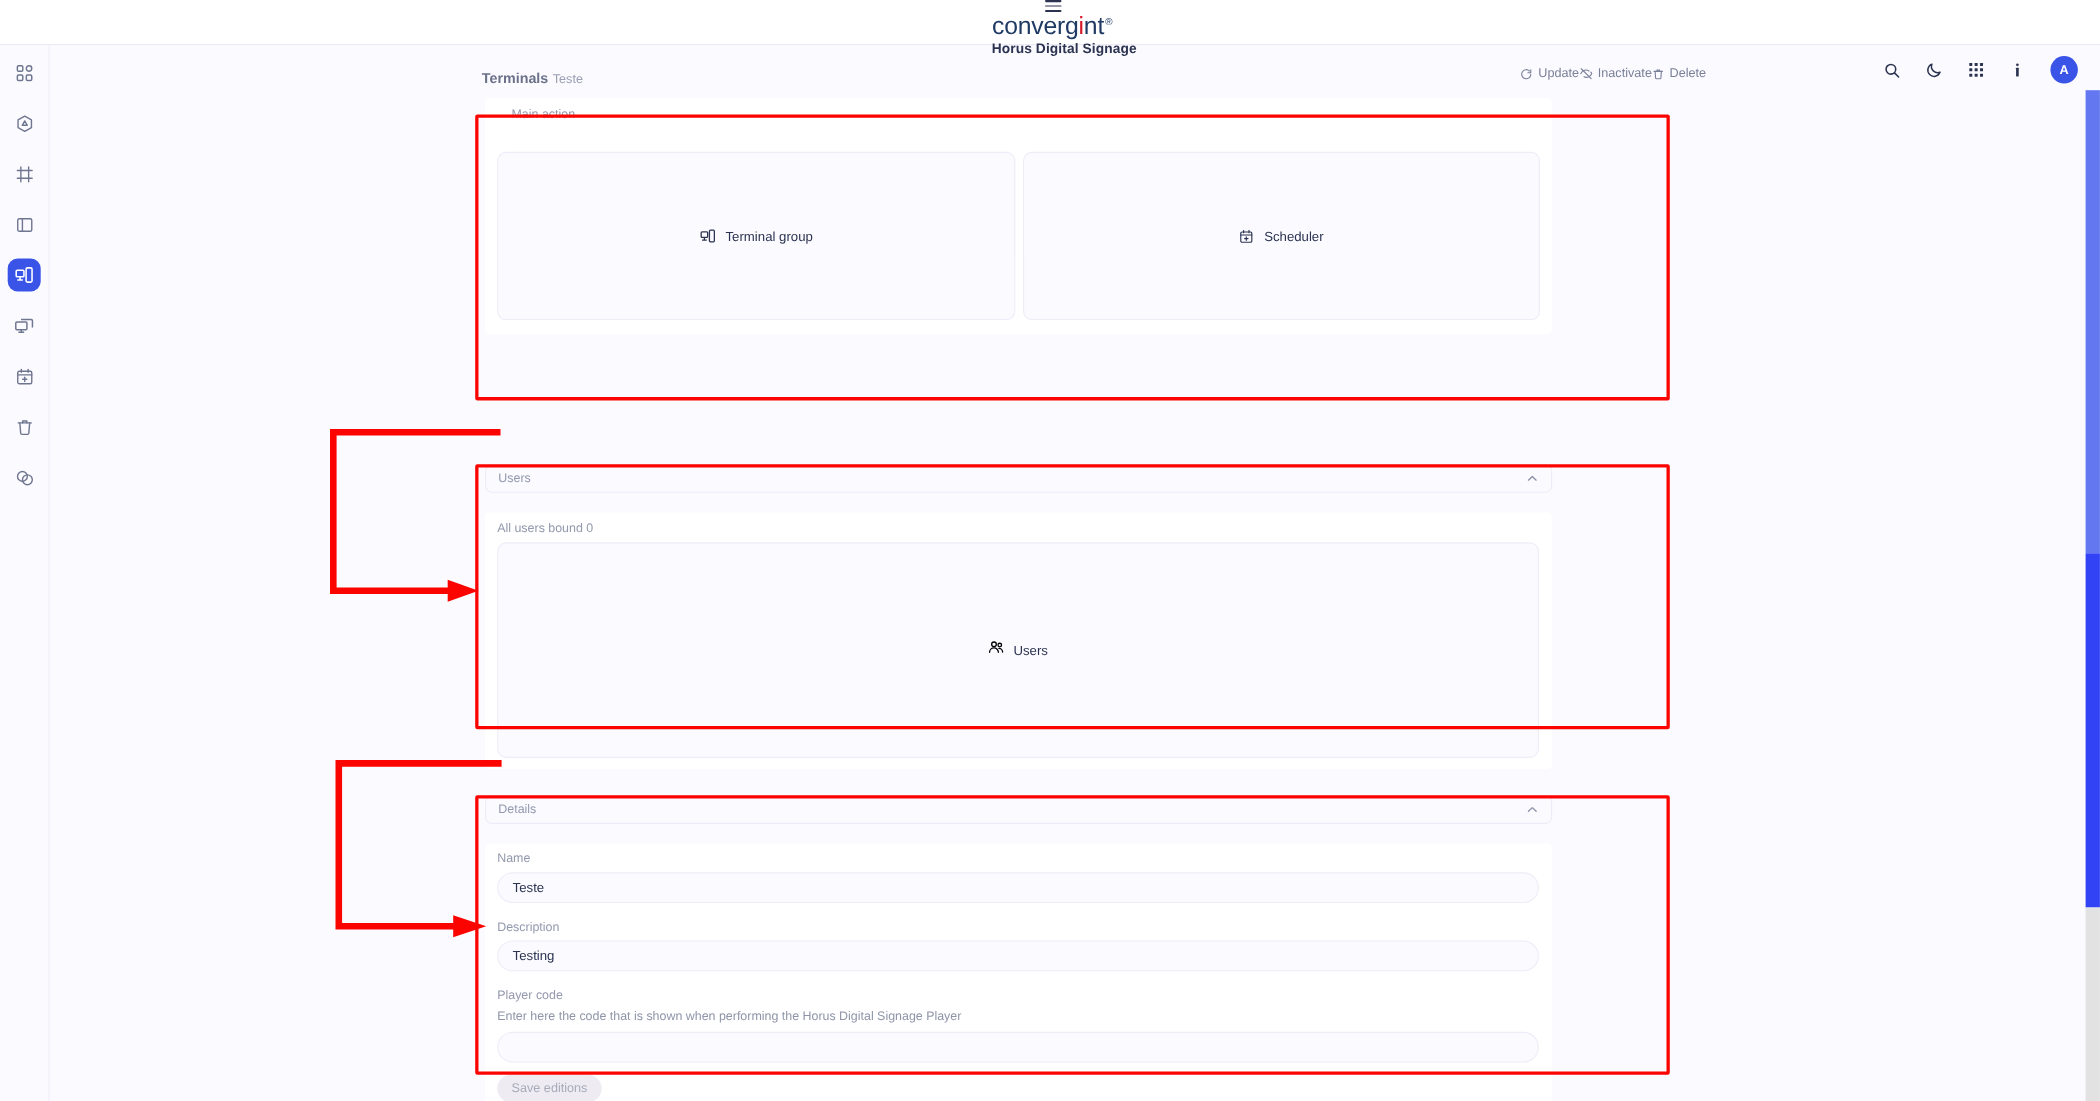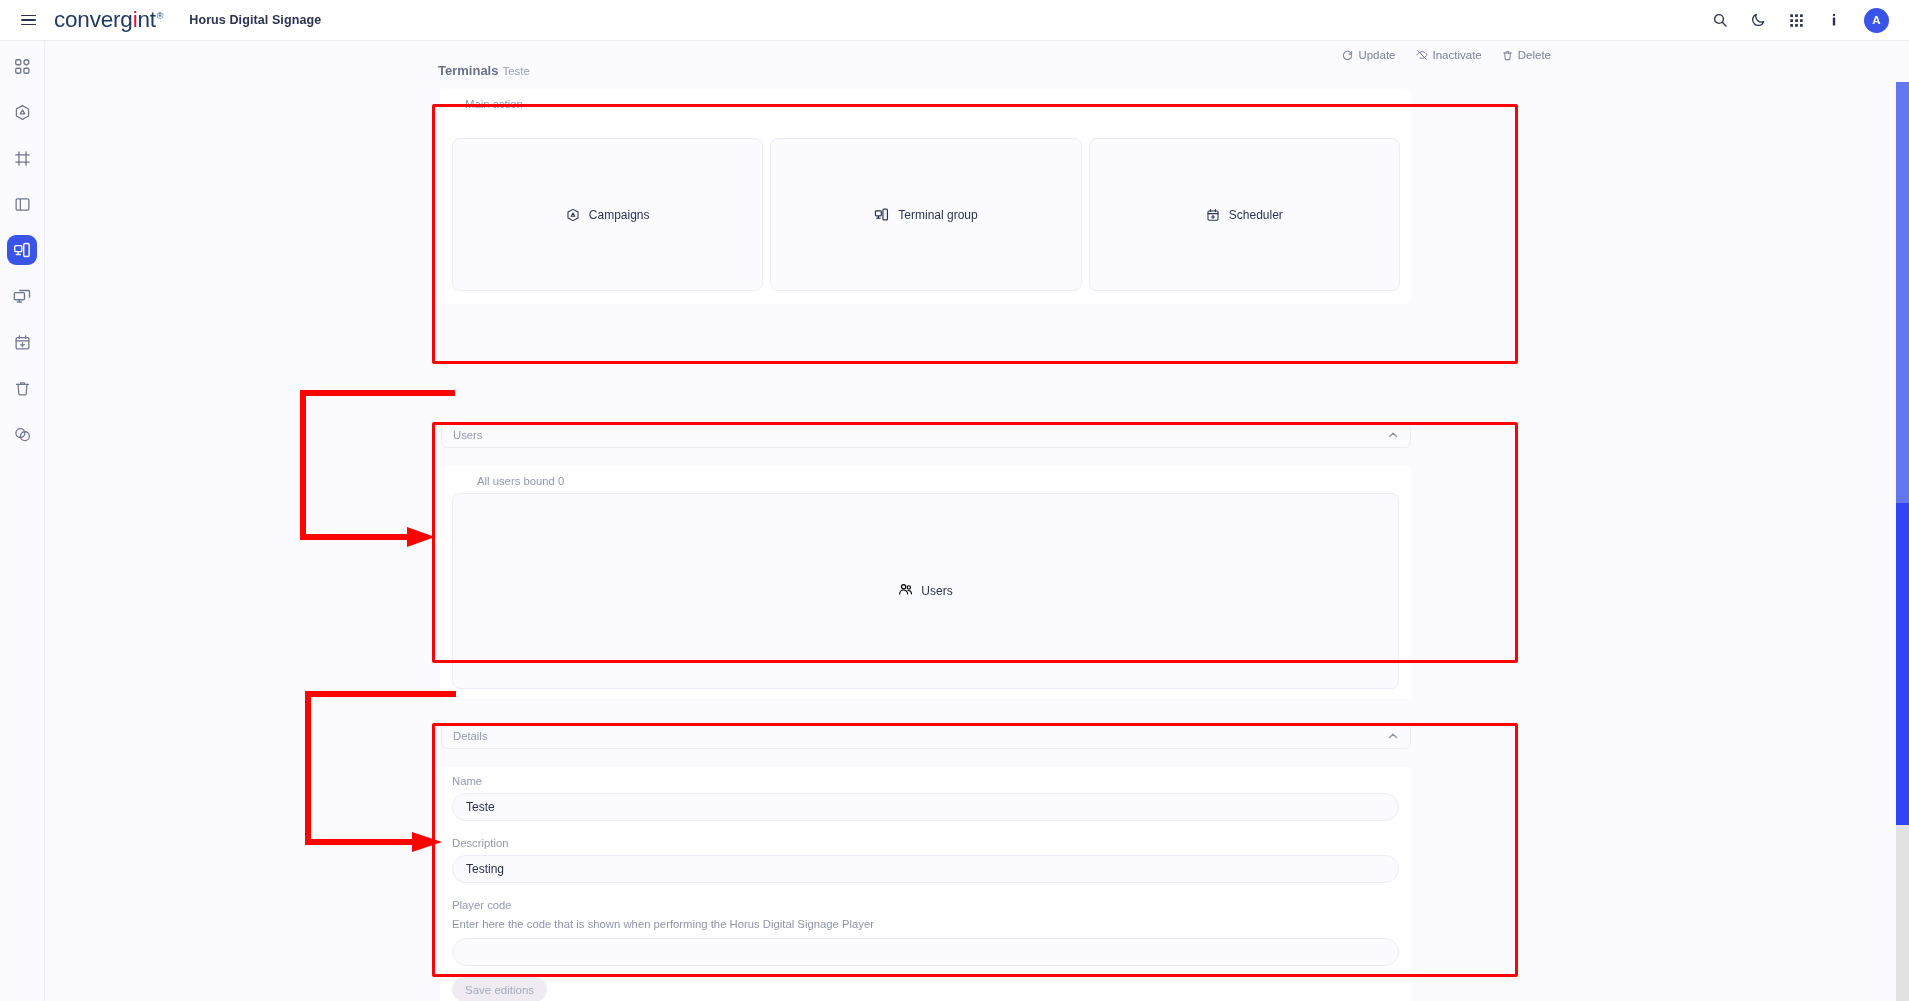--- a/index.html
+++ b/index.html
@@ -13,20 +13,21 @@
   }
   .app { position: relative; width: 1909px; height: 1001px; background: #fbfaff; }
 
   
   .topbar {
     position: absolute; top: 0; left: 0; width: 1909px; height: 41px;
     background: #ffffff;
     display: flex; align-items: center;
     border-bottom: 1px solid #eceaf5;
     z-index: 30;
+    flex-direction: column;
   }
   .hamburger {
     width: 44px; height: 41px; display: flex; align-items: center; justify-content: center;
     margin-left: 6px; cursor: pointer;
   }
   .hamburger-bars { width: 15px; height: 11px; position: relative; }
   .hamburger-bars i {
     position: absolute; left: 0; width: 15px; height: 1.6px; background: #2b3350; border-radius: 1px;
   }
   .hamburger-bars i:nth-child(1) { top: 0; }
@@ -91,22 +92,22 @@
   .content { width: 1851px; padding: 0; position: relative; }
 
   .crumbs {
     position: absolute; left: 393px; top: 22px;
     display: flex; align-items: baseline; gap: 4px;
   }
   .crumb-main { font-size: 13px; color: #6a7189; font-weight: bold; cursor: pointer; }
   .crumb-sub  { font-size: 11.5px; color: #9aa0b4; cursor: pointer; }
 
   .page-actions {
-    position: absolute; right: 345px; top: 8px;
-    display: flex; align-items: flex-start; gap: 20px;
+    position: absolute; right: 345px; top: 20px;
+    display: flex; align-items: flex-start; 
   }
   .pa-btn {
     display: flex; align-items: center; gap: 5px;
     font-size: 11.5px; color: #7a8098; cursor: pointer;
   }
   .pa-btn svg { display: block; }
 
   
   .panel-outline {
     position: absolute;
@@ -143,21 +144,21 @@
     cursor: pointer;
   }
   .collapse-bar .cb-label { font-size: 11.3px; color: #9399ae; }
   .collapse-bar .chev { margin-left: auto; color: #8a90a6; display: flex; }
 
   
   .users-body {
     position: absolute; left: 396px; top: 425px; width: 970px; height: 233px;
     background: #ffffff; border-radius: 4px;
   }
-  .ub-title { position: absolute; left: 11px; top: 9px; margin-left: 25px; }
+  .ub-title { position: absolute; left: 11px; top: 9px; }
   .ub-drop {
     position: absolute; left: 11px; top: 27px; width: 947px; height: 196px;
     background: #fbfaff; border: 1px solid #eeecf7; border-radius: 8px;
     display: flex; align-items: center; justify-content: center; gap: 8px;
     cursor: pointer;
   }
   .ub-drop .ub-label { font-size: 12px; color: #2b3350; }
 
   
   .details-body {
@@ -365,29 +366,20 @@
                 <path d="M5.7 6.3l1.1 13.2a1.6 1.6 0 0 0 1.6 1.5h7.2a1.6 1.6 0 0 0 1.6-1.5l1.1-13.2"></path>
               </svg>
           </span>
           <span>Delete</span>
         </div>
       </div>
 
       <div class="main-action-card">
         <div class="ma-title section-label">Main action</div>
         <div class="card-row">
-          <div class="action-card">
-            <span>
-              <svg width="14" height="14" viewBox="0 0 24 24" fill="none" stroke="currentColor" stroke-width="1.8" stroke-linejoin="round">
-                  <path d="M12 2.3 20.6 7v10L12 21.7 3.4 17V7z"></path>
-                  <path d="M12 8.4 15.2 14H8.8z"></path>
-                </svg>
-            </span>
-            <span class="ac-label">Campaigns</span>
-          </div>
           <div class="action-card">
             <span>
               <svg width="15" height="15" viewBox="0 0 24 24" fill="none" stroke="currentColor" stroke-width="1.9" stroke-linejoin="round">
                   <rect x="2.3" y="6.2" width="9.4" height="8" rx="1.3"></rect>
                   <line x1="7" y1="14.2" x2="7" y2="18"></line>
                   <line x1="3.6" y1="18" x2="10.4" y2="18"></line>
                   <rect x="14.3" y="3.4" width="7.2" height="17.2" rx="1.6"></rect>
                 </svg>
             </span>
             <span class="ac-label">Terminal group</span>

